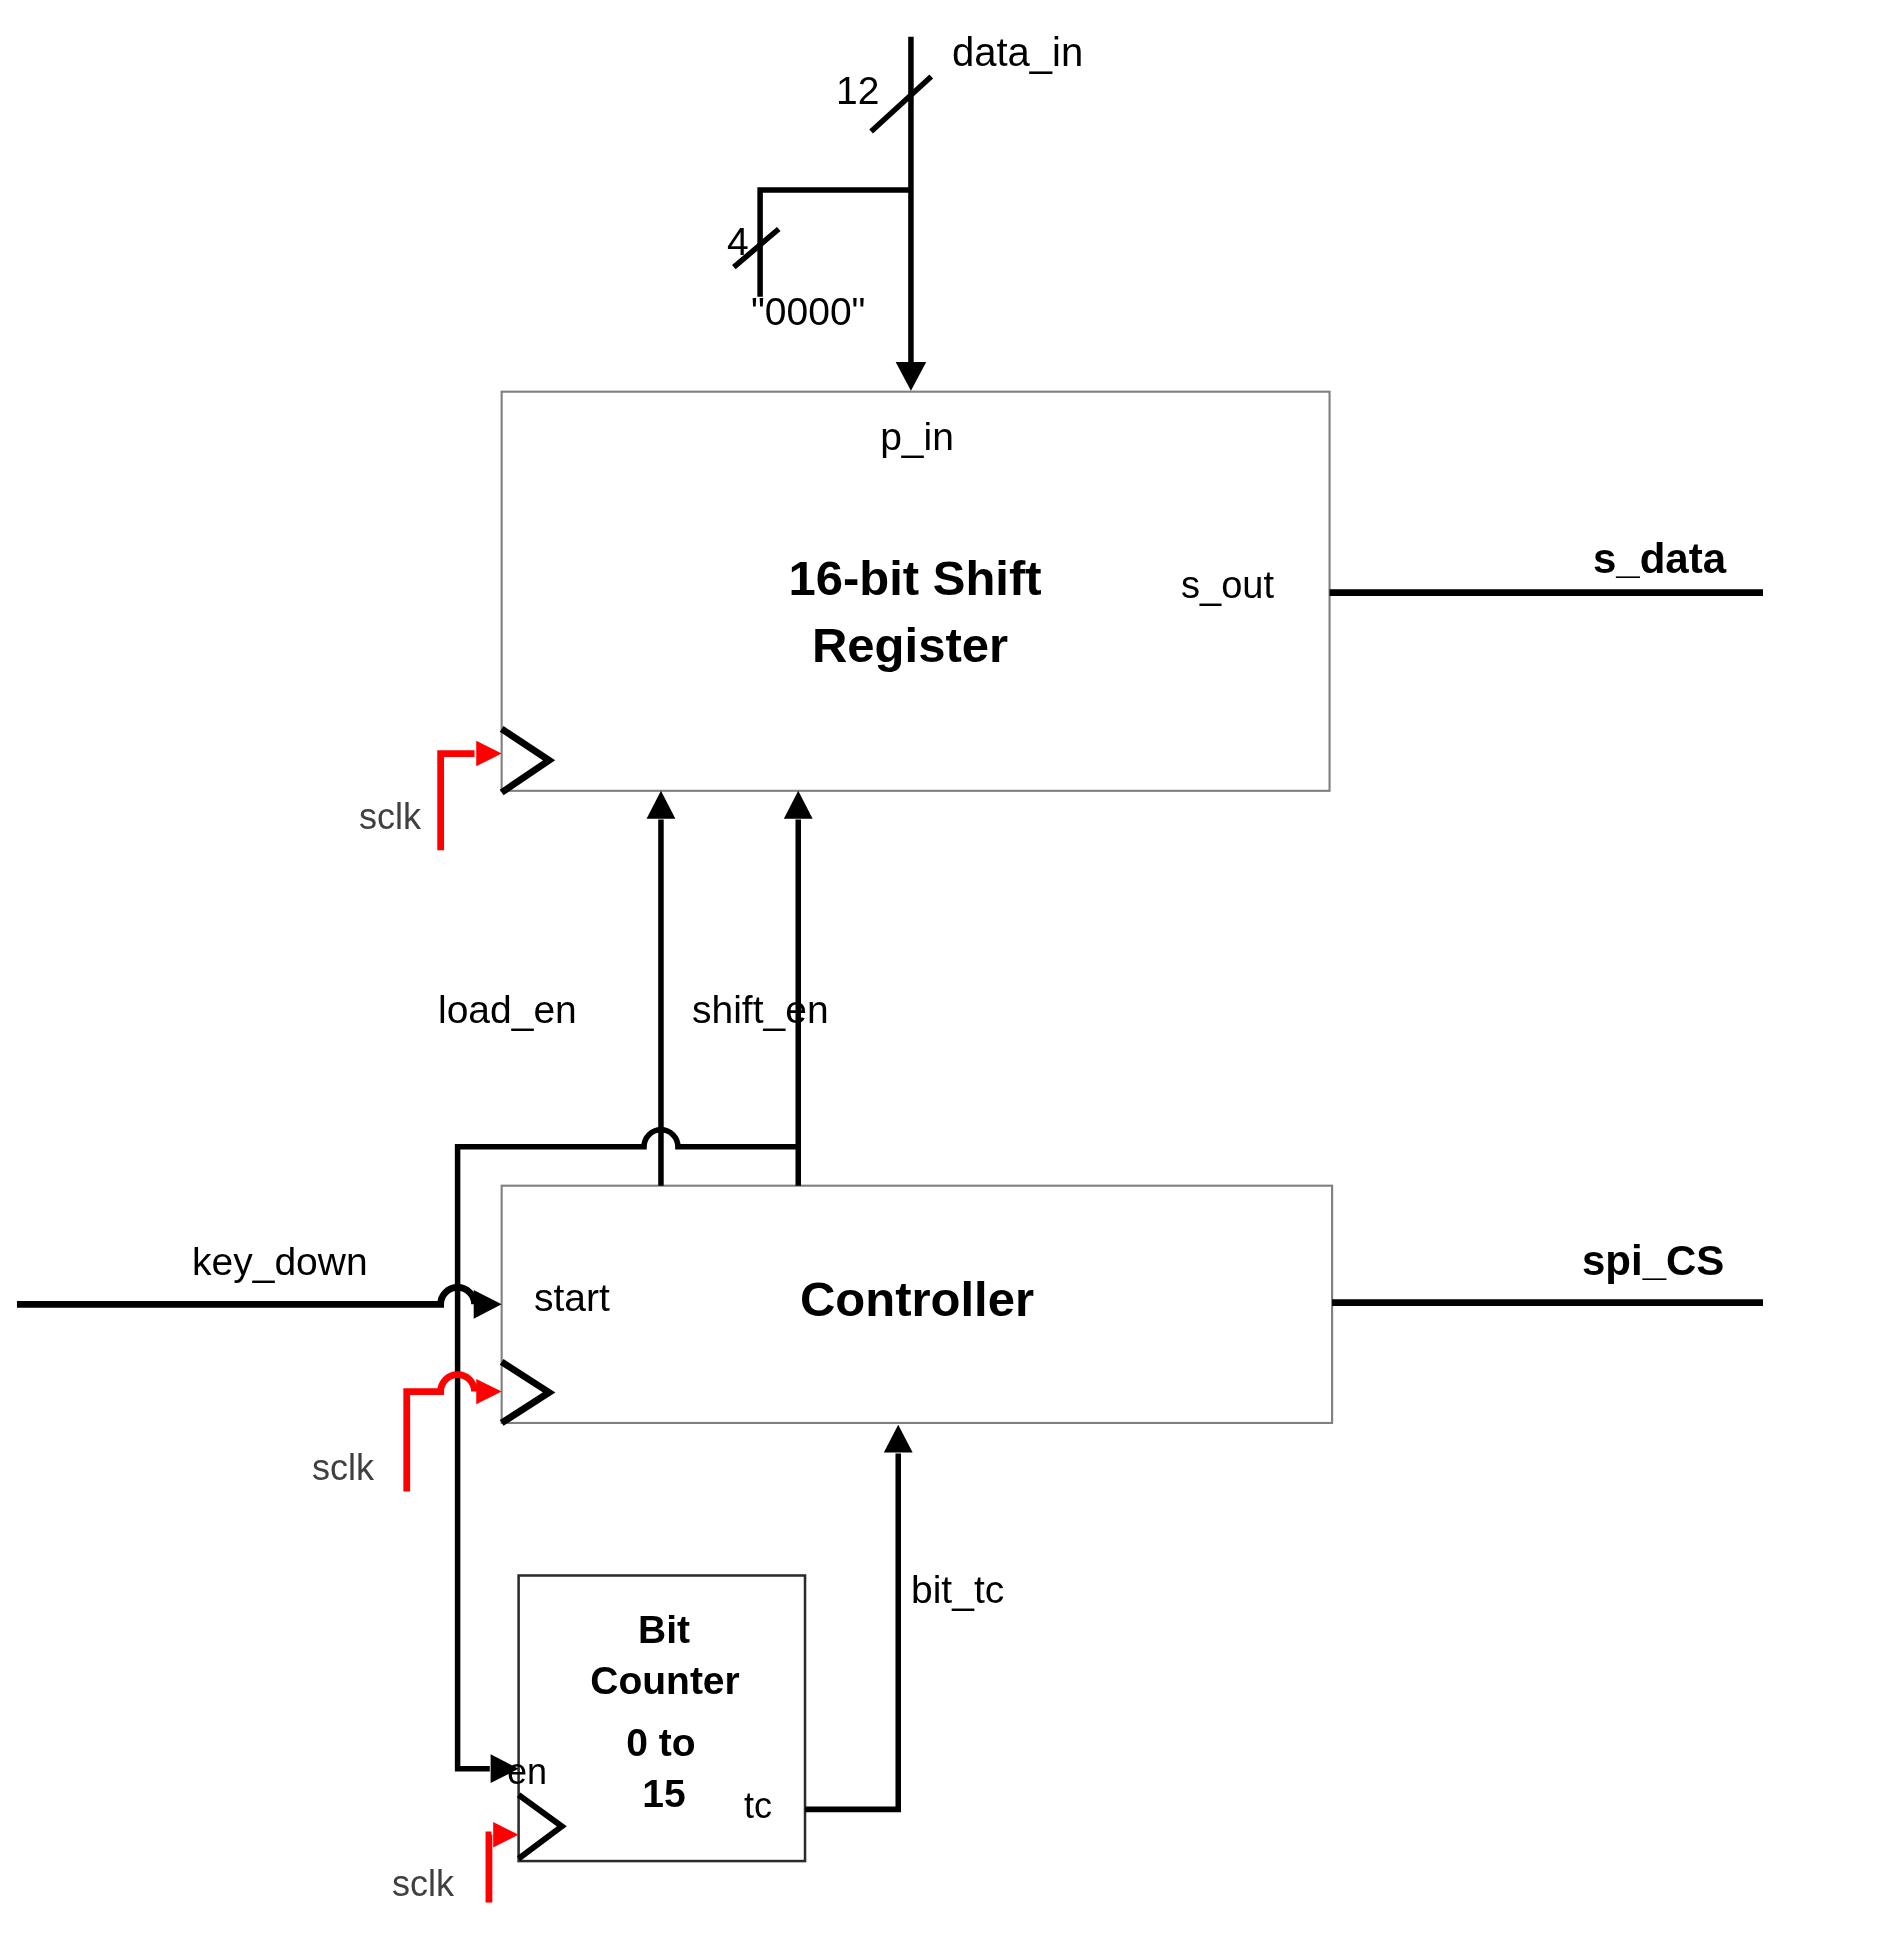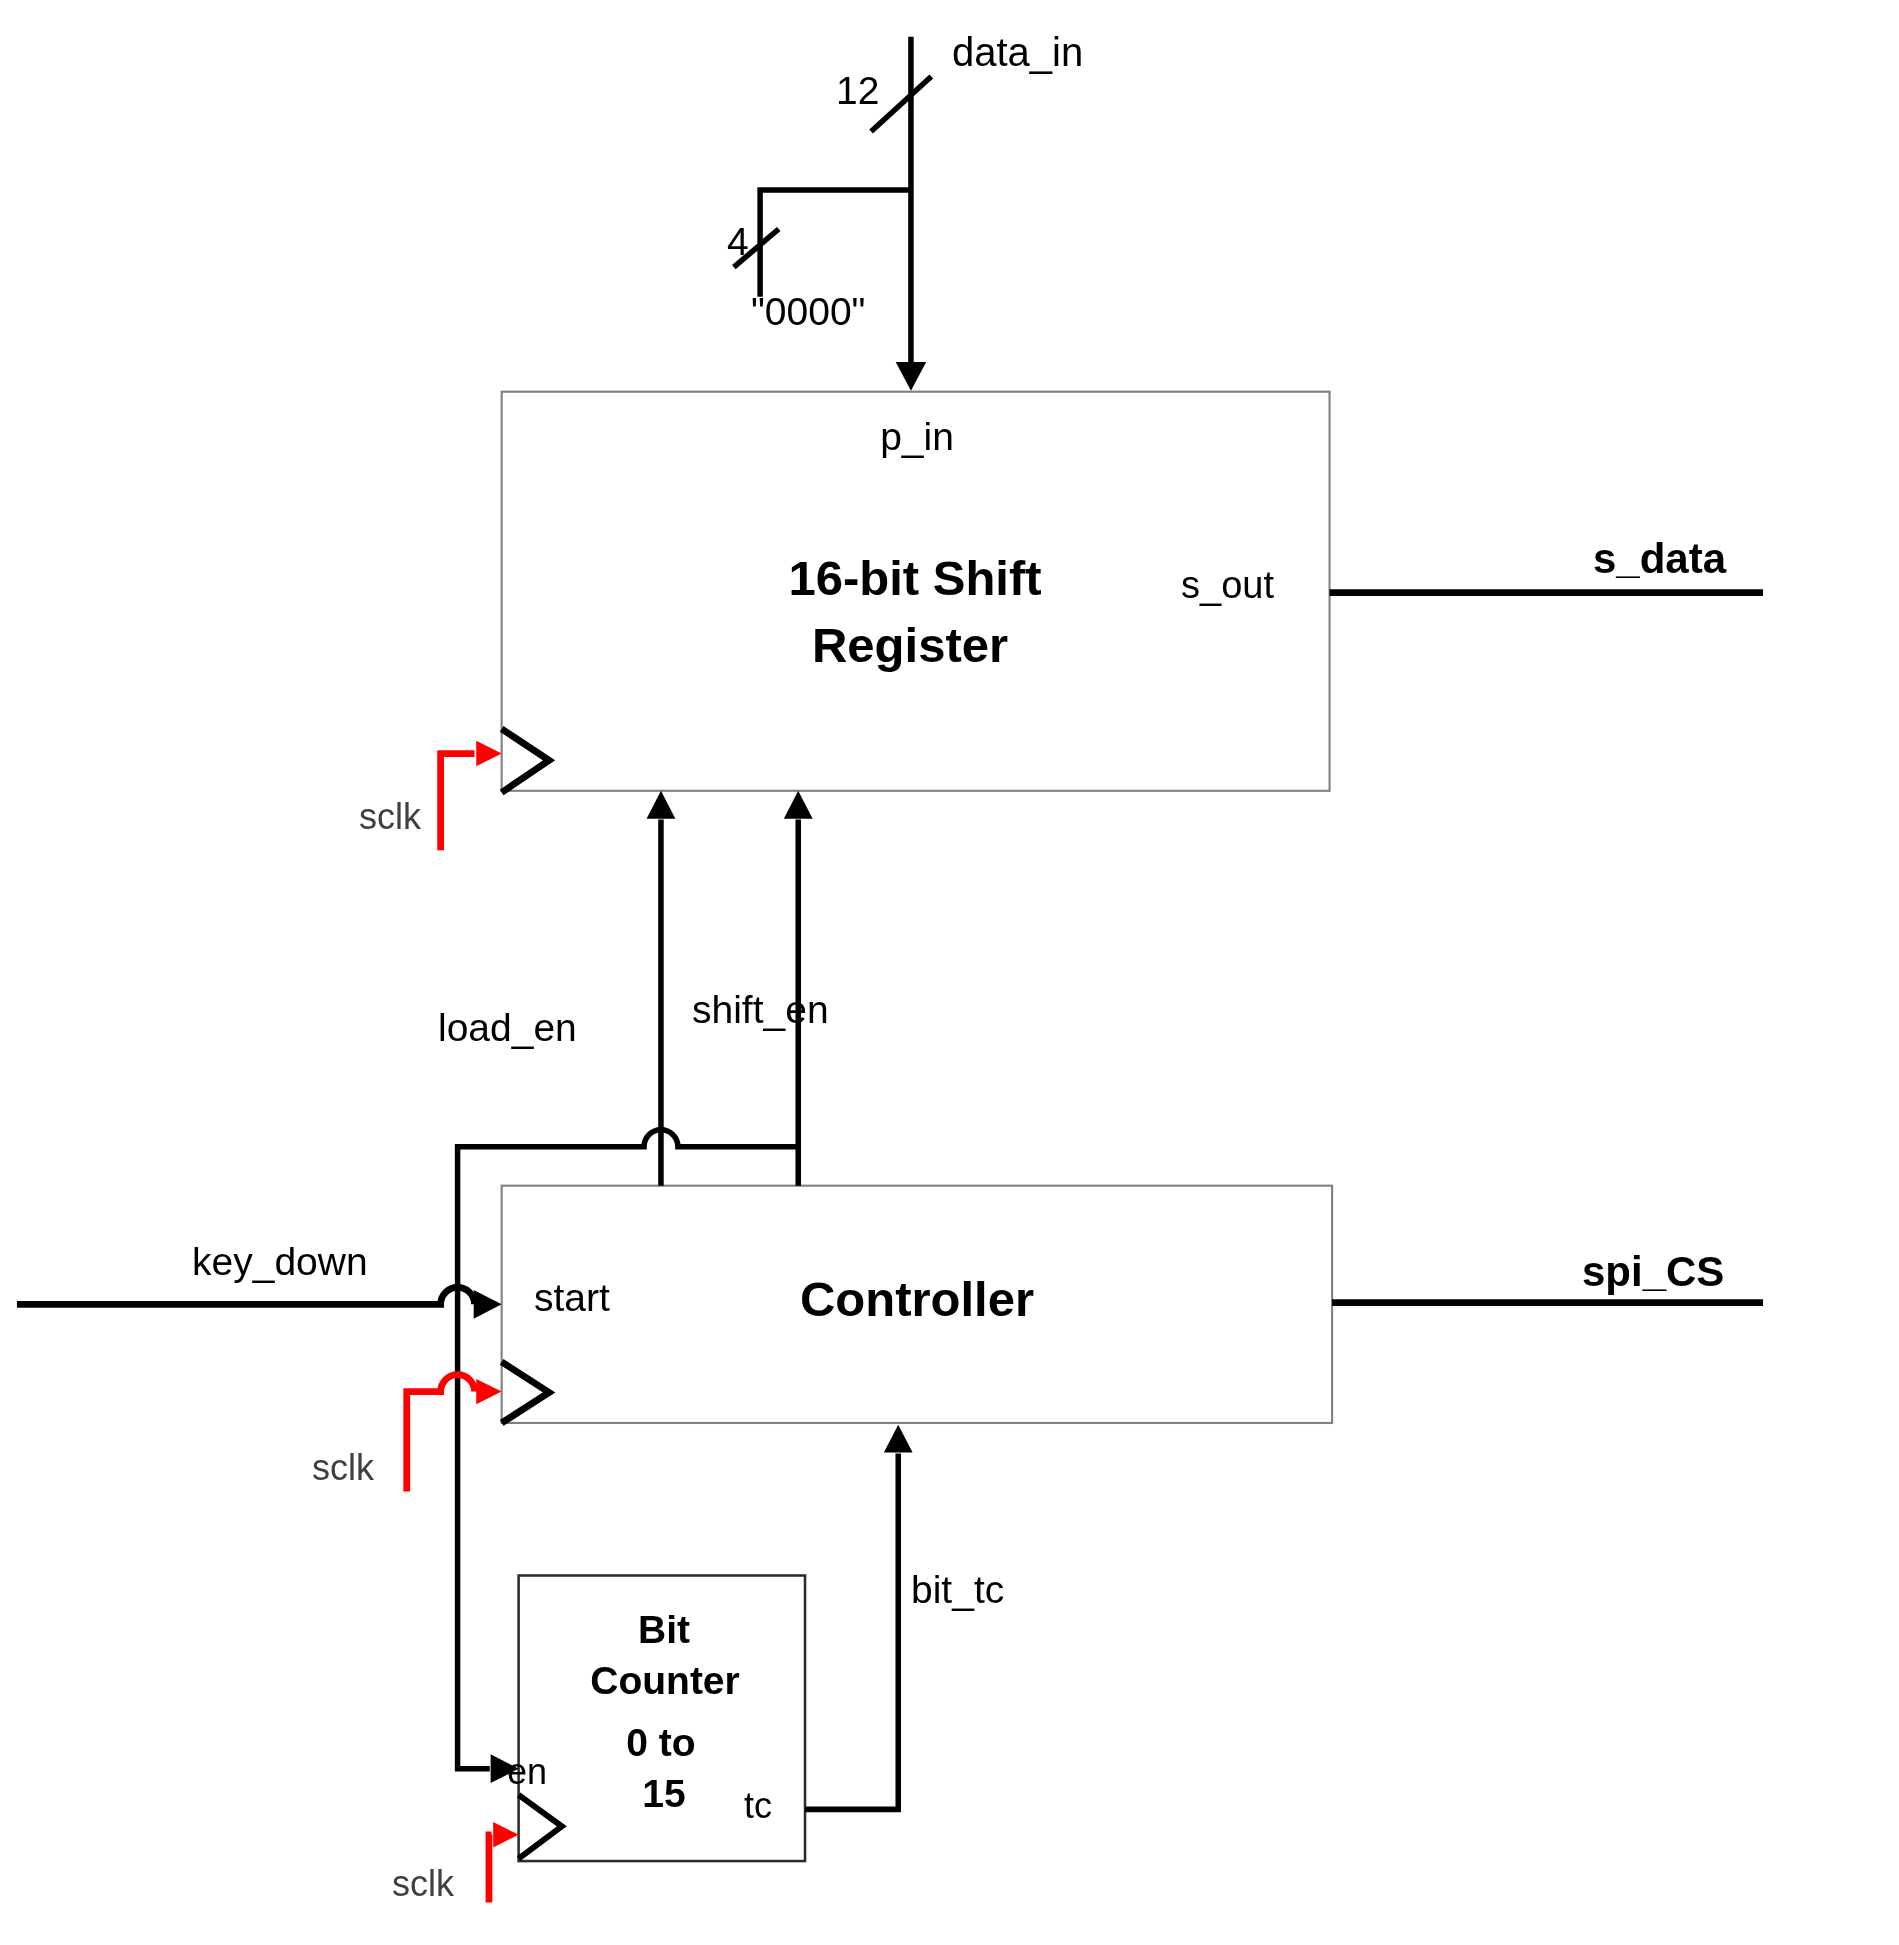--- a/index.html
+++ b/index.html
@@ -91,27 +91,27 @@
   <div class="lbl" style="left:836px;top:71px;">12</div>
   <div class="lbl" style="left:727px;top:222px;">4</div>
   <div class="lbl" style="left:751px;top:292px;">"0000"</div>
 
   <div class="lbl center" style="left:917px;top:417px;">p_in</div>
   <div class="lbl center big" style="left:915px;top:553px;">16-bit Shift</div>
   <div class="lbl center big" style="left:910px;top:620px;">Register</div>
   <div class="lbl" style="left:1181px;top:566px;font-size:38px;">s_out</div>
   <div class="lbl sig" style="left:1593px;top:537px;">s_data</div>
 
-  <div class="lbl" style="left:438px;top:990px;margin-top:18px;">load_en</div>
+  <div class="lbl" style="left:438px;top:990px;">load_en</div>
   <div class="lbl" style="left:692px;top:990px;">shift_en</div>
 
   <div class="lbl" style="left:192px;top:1242px;">key_down</div>
   <div class="lbl" style="left:534px;top:1278px;">start</div>
   <div class="lbl center big" style="left:917px;top:1274px;">Controller</div>
-  <div class="lbl sig" style="left:1582px;top:1239px;margin-top:11px;">spi_CS</div>
+  <div class="lbl sig" style="left:1582px;top:1239px;">spi_CS</div>
   <div class="lbl" style="left:911px;top:1570px;">bit_tc</div>
 
   <div class="lbl center bold" style="left:664px;top:1610px;">Bit</div>
   <div class="lbl center bold" style="left:665px;top:1661px;">Counter</div>
   <div class="lbl center bold" style="left:661px;top:1723px;">0 to</div>
   <div class="lbl center bold" style="left:664px;top:1774px;">15</div>
   <div class="lbl small" style="left:507px;top:1753px;">en</div>
   <div class="lbl small" style="left:744px;top:1787px;">tc</div>
 
   <div class="lbl small red" style="left:359px;top:798px;">sclk</div>

